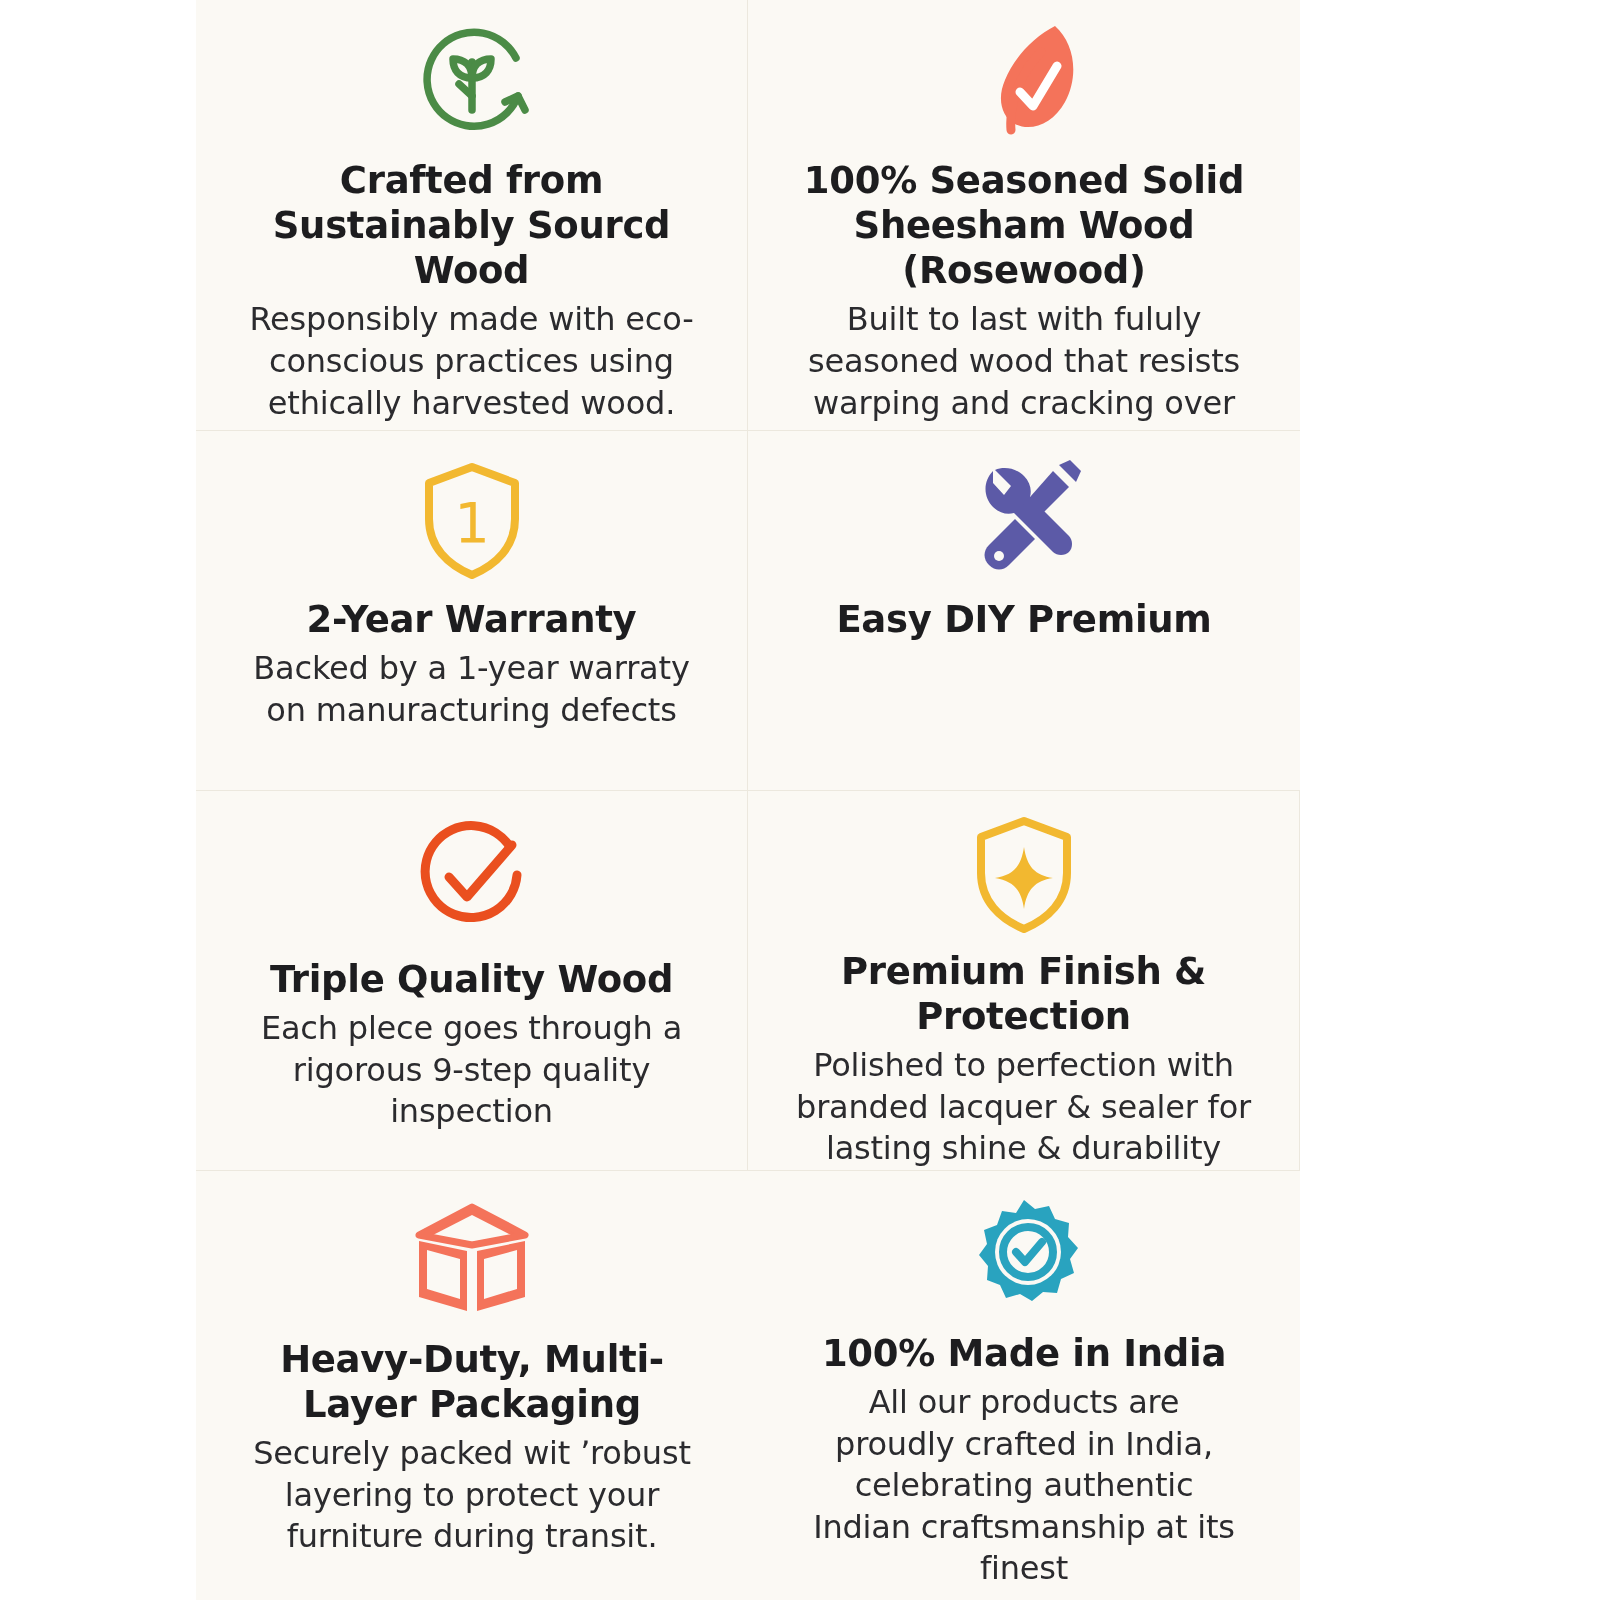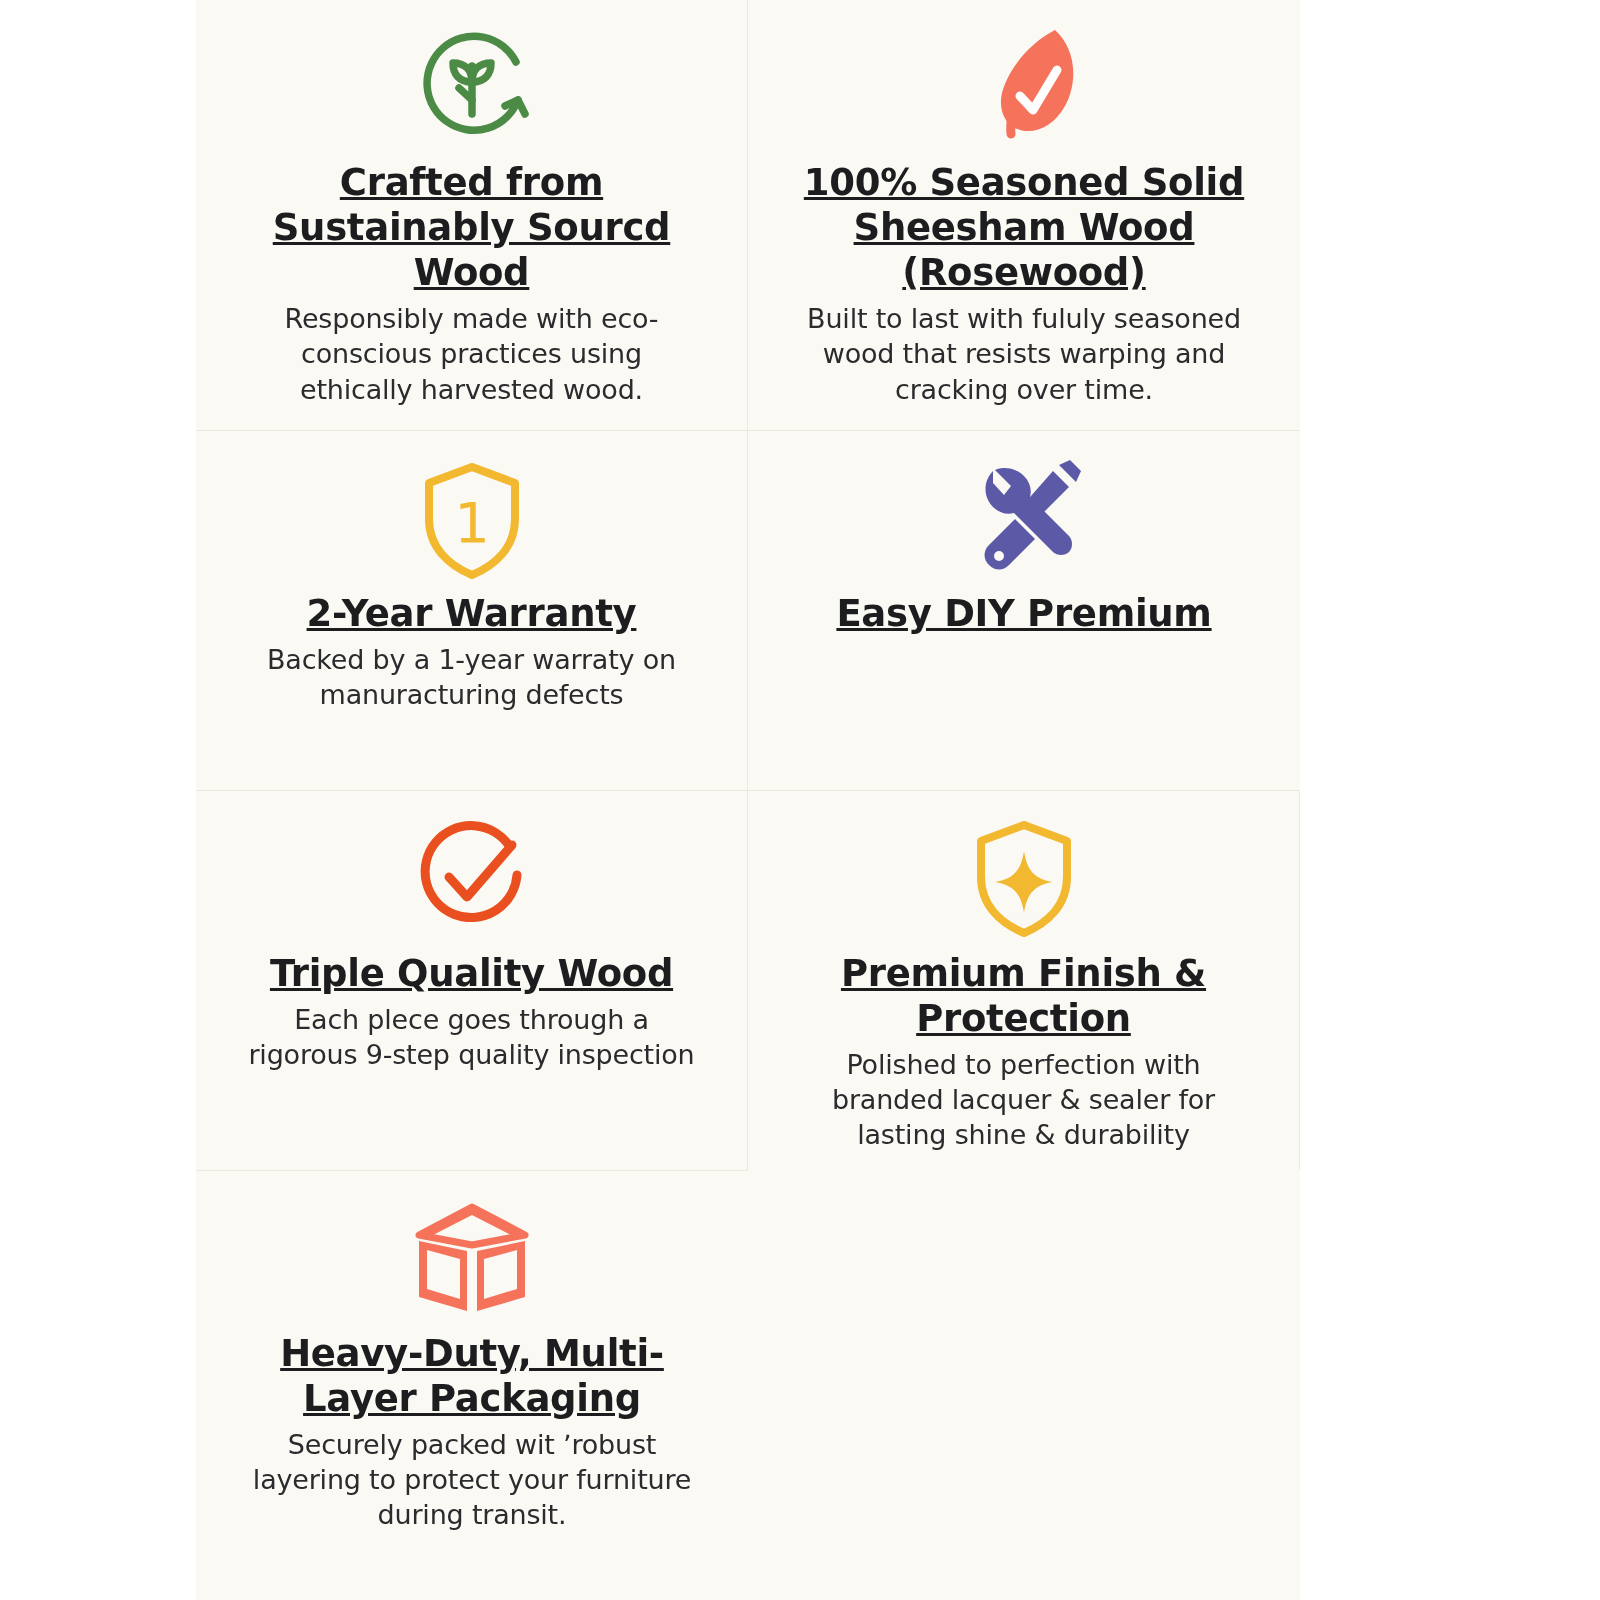--- a/index.html
+++ b/index.html
@@ -57,27 +57,26 @@
     display: flex;
     align-items: center;
     justify-content: center;
   }
   .cell-title {
     font-weight: bold;
     color: #1d1d1f;
     font-size: 37px;
     line-height: 1.22;
     letter-spacing: -0.3px;
-    margin: 2px 0 6px 0;
+    margin: 8px 0 6px 0;
     max-width: 470px;
-    text-decoration: underline;
   }
   .cell-desc {
     color: #2b2b2e;
-    font-size: 27px;
+    font-size: 32px;
     line-height: 1.30;
     max-width: 460px;
     letter-spacing: -0.2px;
   }
 
   
   .c1 .icon-wrap { height: 140px; }
   .c2 .icon-wrap { height: 140px; }
   .c3 .icon-wrap { height: 140px; }
   .c4 .icon-wrap { height: 140px; }
@@ -190,15 +189,29 @@
             <path d="M120 57 L87 66 L87 106 L120 96 Z"></path>
             <path d="M75 22 L114 42 L75 49 L36 42 Z"></path>
           </g>
           <path d="M75 14 L128 42 L75 52 L22 42 Z" fill="none" stroke="#f4735a" stroke-width="7" stroke-linejoin="round"></path>
         </svg>
       </div>
       <div class="cell-title">Heavy-Duty, Multi-Layer Packaging</div>
       <div class="cell-desc">Securely packed wit ʼrobust layering to protect your furniture during transit.</div>
     </div>
 
+    <div class="cell row-b c8">
+      <div class="icon-wrap">
+        <svg width="150" height="132" viewBox="0 0 150 132" aria-hidden="true">
+          <g fill="#29a3bf">
+            <path d="M75 10 L86 19 L100 16 L106 29 L120 33 L119 47 L129 58 L121 69 L125 83 L112 89 L108 103 L94 102 L83 111 L71 104 L57 108 L51 95 L38 90 L39 76 L30 65 L38 54 L35 40 L48 35 L53 21 L67 23 Z"></path>
+          </g>
+          <circle cx="79" cy="62" r="33" fill="#fbf9f4"></circle>
+          <circle cx="79" cy="62" r="25" fill="none" stroke="#29a3bf" stroke-width="8"></circle>
+          <path d="M67 62 L76 72 L93 52" fill="none" stroke="#29a3bf" stroke-width="8" stroke-linecap="round" stroke-linejoin="round"></path>
+        </svg>
+      </div>
+      <div class="cell-title">100% Made in India</div>
+      <div class="cell-desc">All our products are proudly crafted in India, celebrating authentic Indian craftsmanship at its finest</div>
+    </div>
 
   </div>
 </div>
 
 </body></html>

